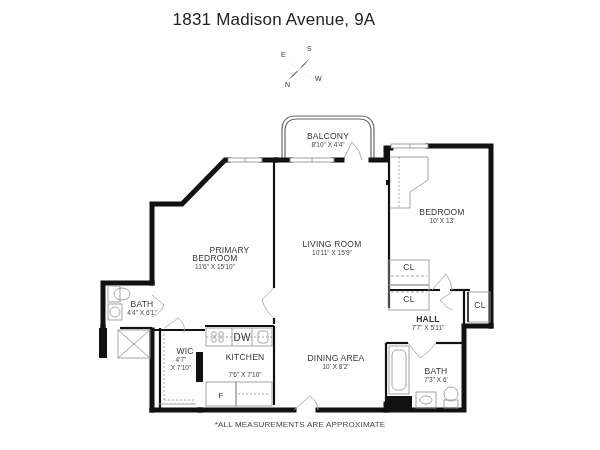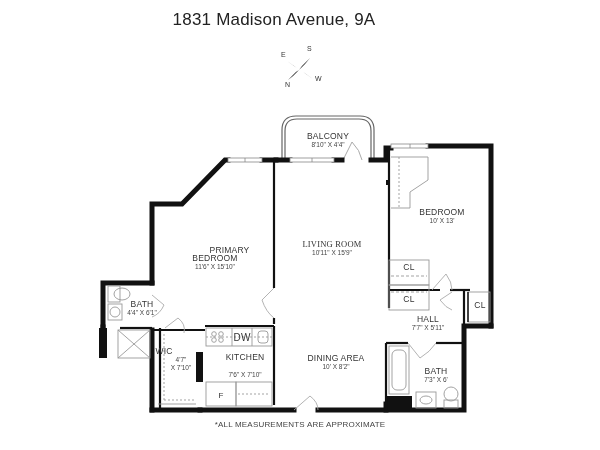--- a/index.html
+++ b/index.html
@@ -153,37 +153,37 @@
 <span class="compass-l" style="left:285px;top:81px;">N</span>
 <span class="compass-l" style="left:315px;top:75px;">W</span>
 
 <div class="lbl" style="left:328px;top:131px;">BALCONY</div>
 <div class="dim" style="left:328px;top:141px;">8'10" X 4'4"</div>
 
 <div class="lbl" style="left:215px;top:245px;padding-left:29px;">PRIMARY</div>
 <div class="lbl" style="left:215px;top:253px;">BEDROOM</div>
 <div class="dim" style="left:215px;top:263px;">11'6" X 15'10"</div>
 
-<div class="lbl" style="left:332px;top:239px;font-family:Liberation Serif, serif;">LIVING ROOM</div>
+<div class="lbl" style="left:332px;top:239px;">LIVING ROOM</div>
 <div class="dim" style="left:332px;top:249px;">10'11" X 15'9"</div>
 
 <div class="lbl" style="left:442px;top:207px;">BEDROOM</div>
 <div class="dim" style="left:442px;top:217px;">10' X 13'</div>
 
 <div class="lbl" style="left:409px;top:262px;">CL</div>
 <div class="lbl" style="left:409px;top:294px;">CL</div>
 <div class="lbl" style="left:480px;top:300px;">CL</div>
 
-<div class="lbl" style="left:428px;top:314px;">HALL</div>
+<div class="lbl" style="left:428px;top:314px;font-weight:bold;">HALL</div>
 <div class="dim" style="left:428px;top:324px;">7'7" X 5'11"</div>
 
 <div class="lbl" style="left:142px;top:299px;">BATH</div>
 <div class="dim" style="left:142px;top:309px;">4'4" X 6'1"</div>
 
-<div class="lbl" style="left:164px;top:346px;">WIC</div>
+<div class="lbl" style="left:185px;top:346px;">WIC</div>
 <div class="dim" style="left:181px;top:356px;">4'7"</div>
 <div class="dim" style="left:181px;top:364px;">X 7'10"</div>
 
 <div class="lbl" style="left:242px;top:333px;font-size:10px;">DW</div>
 <div class="lbl" style="left:245px;top:352px;">KITCHEN</div>
 <div class="dim" style="left:245px;top:371px;">7'6" X 7'10"</div>
 <div class="lbl" style="left:221px;top:391px;font-size:8px;">F</div>
 
 <div class="lbl" style="left:336px;top:353px;">DINING AREA</div>
 <div class="dim" style="left:336px;top:363px;">10' X 8'2"</div>

